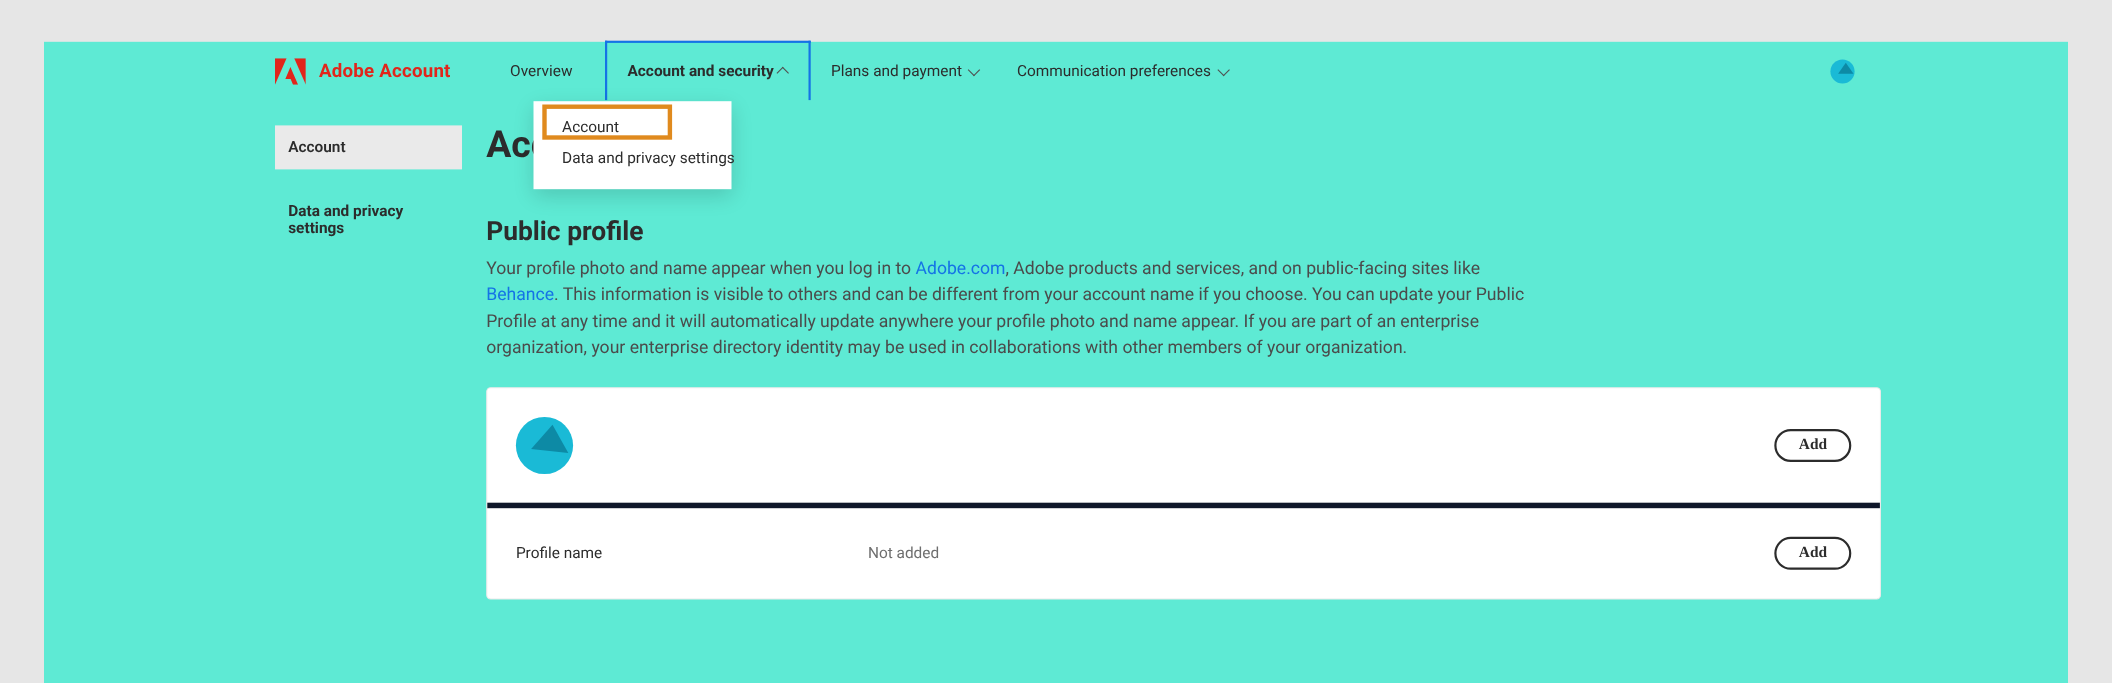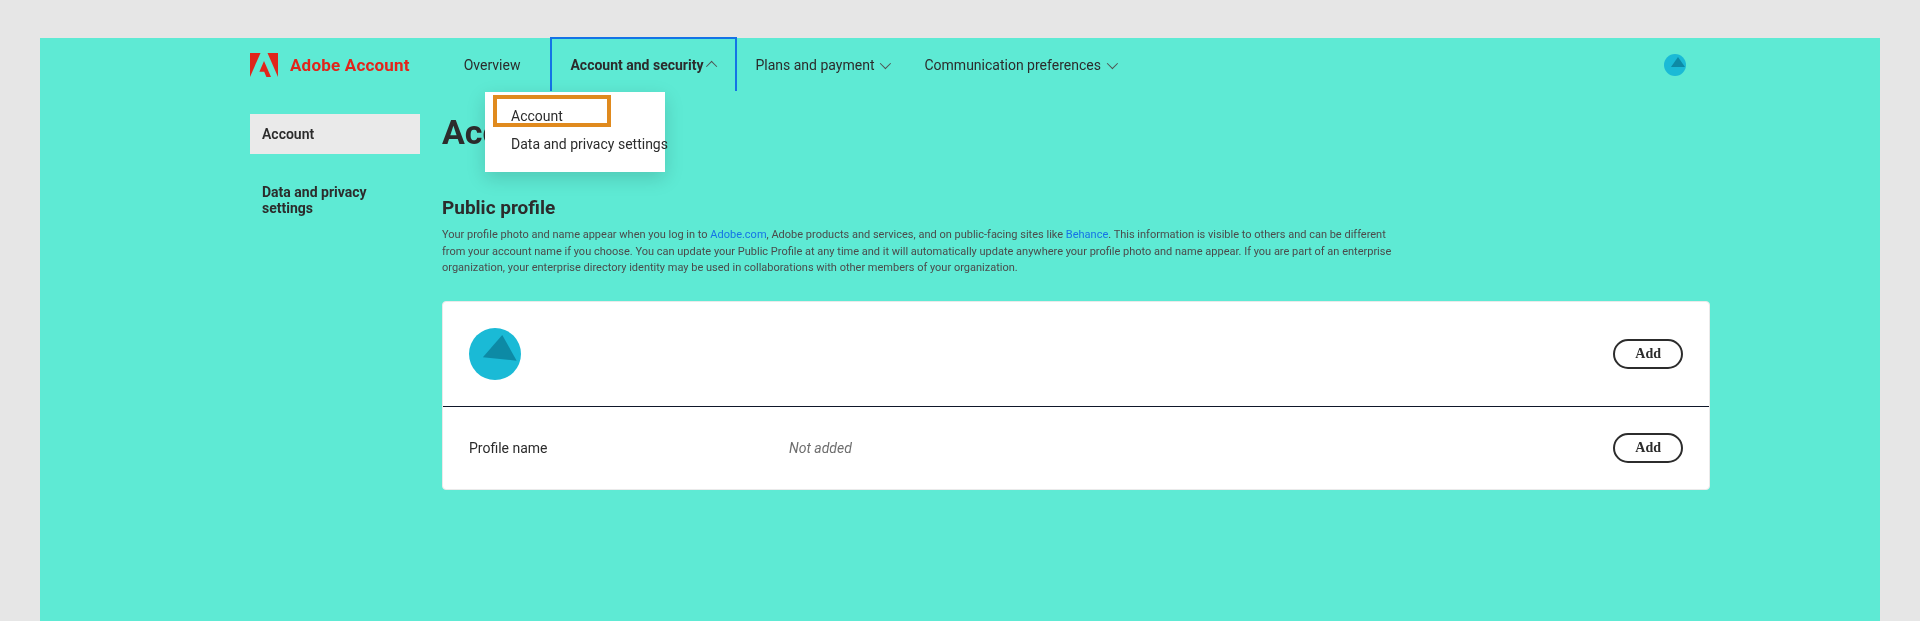--- a/index.html
+++ b/index.html
@@ -153,27 +153,27 @@
     flex: 1;
     min-width: 0;
   }
   .page-title {
     font-size: 34px;
     font-weight: 700;
     color: #2c2c2c;
     margin-top: -2px;
   }
   .section-heading {
-    font-size: 19px;
+    font-size: 24px;
     font-weight: 700;
     margin-top: 44px;
     color: #2c2c2c;
   }
   .section-desc {
-    font-size: 11px;
+    font-size: 16px;
     line-height: 1.5;
     color: #4b4b4b;
     margin-top: 8px;
     max-width: 960px;
   }
   .section-desc a {
     color: #1473e6;
     text-decoration: none;
   }
 
@@ -181,33 +181,32 @@
   .card {
     margin-top: 24px;
     border: 1px solid #eaeaea;
     border-radius: 4px;
     background: #ffffff;
   }
   .card-row {
     display: flex;
     align-items: center;
     padding: 26px 26px;
-    border-top: 1px solid #0f172a;
+    border-top: 5px solid #0f172a;
   }
   .card-row:first-child { border-top: none; }
   .card-row .label {
     flex: 0 0 320px;
     font-size: 14px;
     color: #2c2c2c;
   }
   .card-row .value {
     flex: 1;
     font-size: 14px;
     color: #6e6e6e;
-    font-style: italic;
     display: flex;
     align-items: center;
   }
   .card-row .actions {
     flex: 0 0 auto;
   }
   .pill-btn {
     border: 2px solid #2c2c2c;
     background: #ffffff;
     border-radius: 18px;

